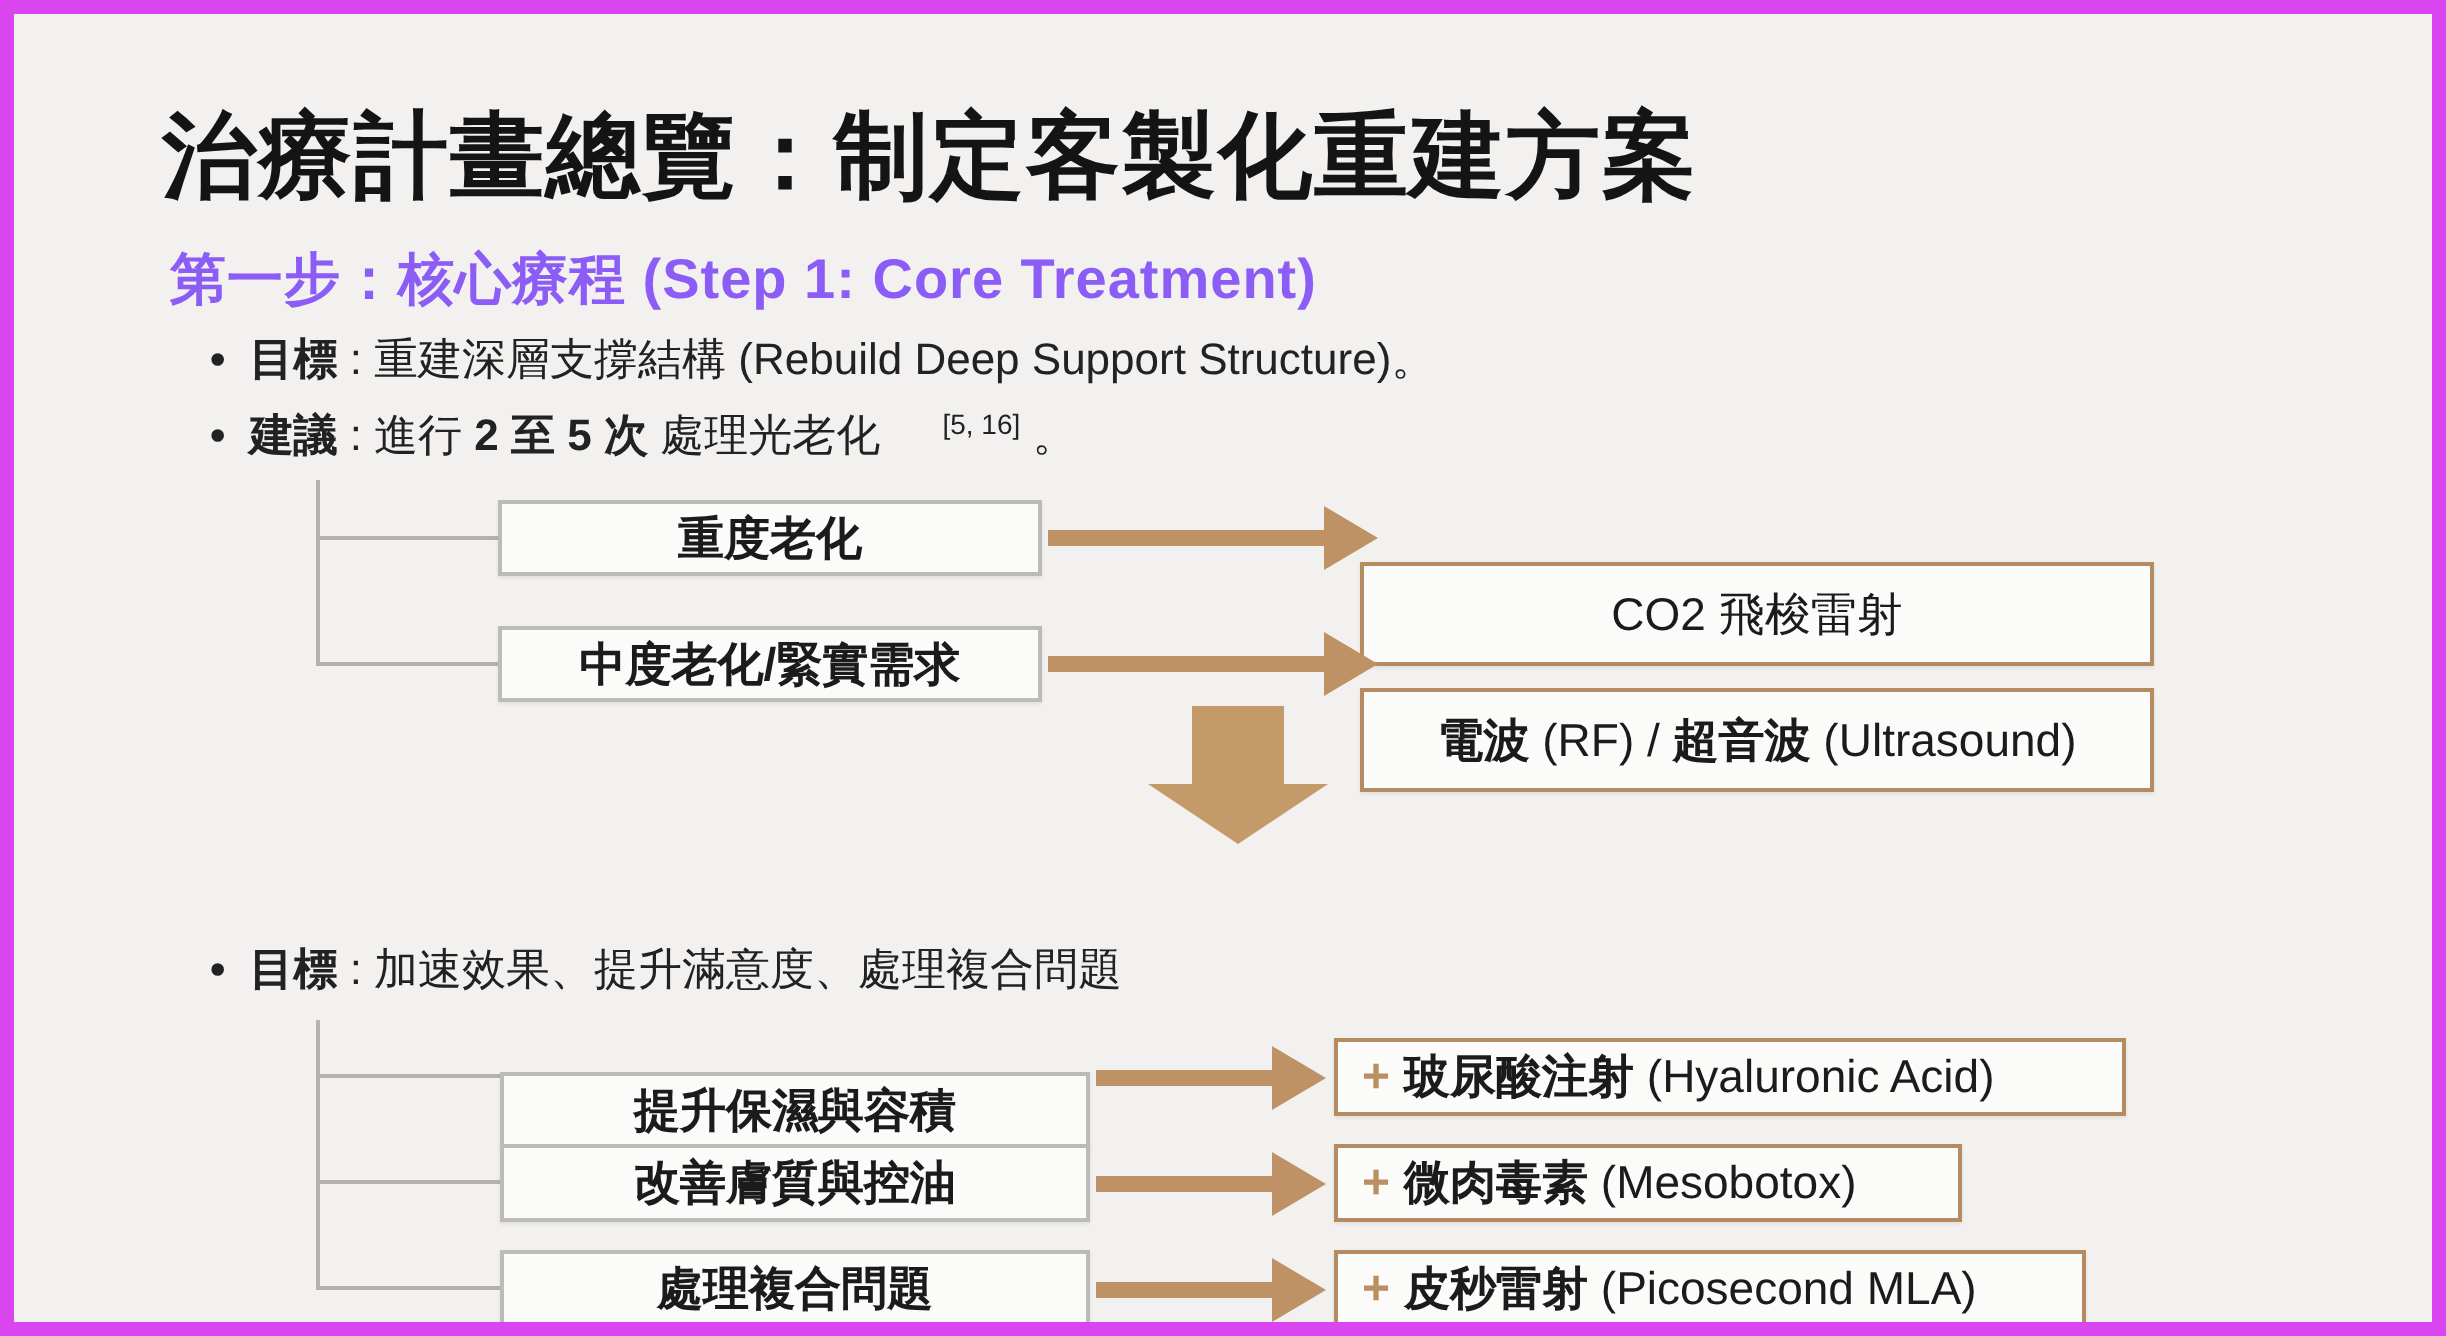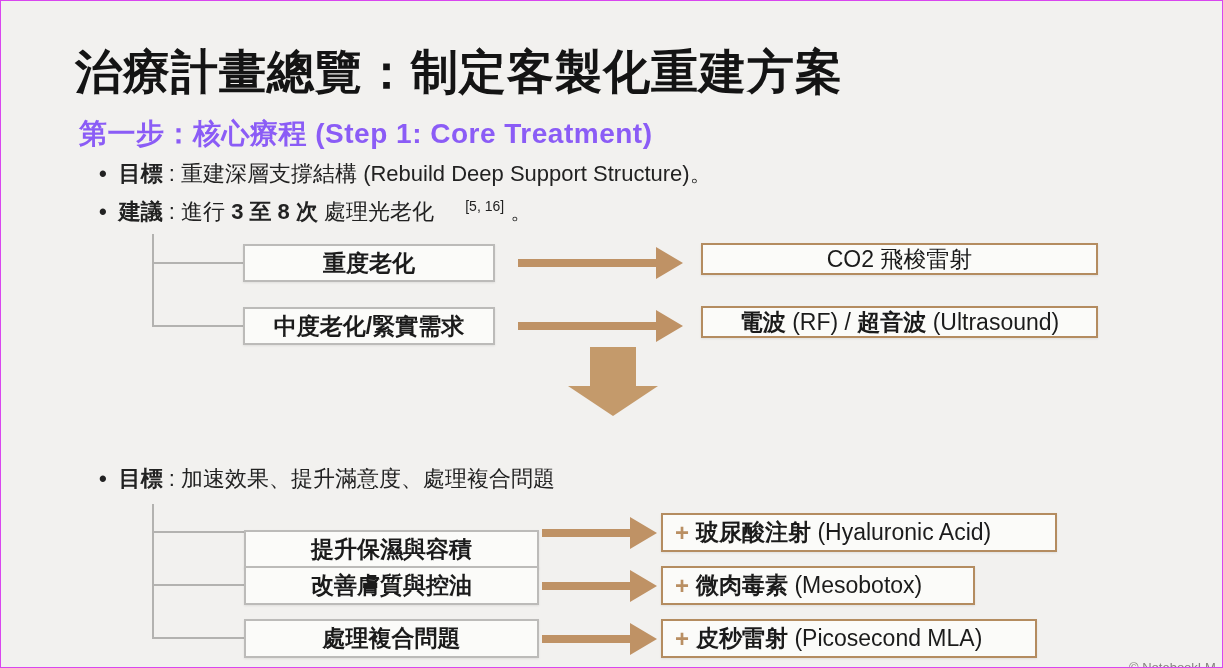--- a/index.html
+++ b/index.html
@@ -1,21 +1,21 @@
 <!DOCTYPE html>
 <html><head>
 <meta charset="utf-8">
 <style>
   html,body{margin:0;padding:0;background:#000;}
   .slide{
     position:relative;
     width:1223px;height:668px;
     box-sizing:border-box;
     background:#f2f1ef;
-    border:1px solid #d946ef;
+    border:7px solid #d946ef;
     overflow:hidden;
     font-family:"Liberation Sans","DejaVu Sans",sans-serif;
     color:#1b1b1b;
     text-decoration:underline;
   }
   .abs{position:absolute;}
   .page-title{
     left:74px;top:40px;
     font-size:47px;font-weight:800;letter-spacing:1px;
     color:#141414;
@@ -38,22 +38,22 @@
   .fbox{
     box-sizing:border-box;
     display:flex;align-items:center;justify-content:center;
     background:#fbfbf9;
     border:2px solid #bcbbb9;
     box-shadow:0 1px 2px rgba(0,0,0,0.08);
   }
   .fbox.tan{border:2px solid #b48c60;}
   .fbox .cn{font-weight:700;font-size:23px;}
   .fbox .mix{font-size:23px;font-weight:400;}
-  .fbox-left1{left:242px;width:252px;height:38px;}
-  .fbox-right1{left:700px;width:397px;height:32px;}
+  .fbox-left1{left:242px;width:272px;height:38px;}
+  .fbox-right1{left:673px;width:397px;height:52px;margin-top:32px;}
   .fbox-left2{left:243px;width:295px;height:39px;}
   .combo{justify-content:flex-start;padding-left:12px;gap:7px;}
   .plus{color:#b98f63;font-weight:700;font-size:24px;}
   
   .arrow-shaft{background:#bf9265;height:8px;}
   .arrow-head{width:0;height:0;border-top:16px solid transparent;border-bottom:16px solid transparent;border-left:27px solid #bf9265;}
   
   .big-shaft{left:589px;top:346px;width:46px;height:39px;background:#c49a6b;}
   .big-head{left:567px;top:385px;width:0;height:0;border-left:45px solid transparent;border-right:45px solid transparent;border-top:30px solid #c49a6b;}
   .watermark{
@@ -70,21 +70,21 @@
 
   <div class="abs section-heading" style="top:114px;">第一步：核心療程 (Step 1: Core Treatment)</div>
 
   <div class="abs bullet-line" style="top:158px;">
     <span class="bullet-dot">•</span>
     <span><span class="b">目標</span><span> : 重建深層支撐結構 (Rebuild Deep Support Structure)。</span></span>
   </div>
 
   <div class="abs bullet-line" style="top:196px;">
     <span class="bullet-dot">•</span>
-    <span><span class="b">建議</span><span> : 進行 </span><span class="b">3 至 8 次</span><span> 處理光老化 </span><span class="sup">[5, 16]</span><span> 。</span></span>
+    <span><span class="b">建議</span><span> : 進行 </span><span class="b">2 至 5 次</span><span> 處理光老化 </span><span class="sup">[5, 16]</span><span> 。</span></span>
   </div>
 
   <div class="abs conn" style="left:151px;top:233px;width:2px;height:93px;"></div>
   <div class="abs conn" style="left:151px;top:261px;width:91px;height:2px;"></div>
   <div class="abs conn" style="left:151px;top:324px;width:91px;height:2px;"></div>
 
   <div class="abs fbox fbox-left1" style="top:243px;">
     <span class="cn">重度老化</span>
   </div>
   <div class="abs arrow-shaft" style="left:517px;top:258px;width:139px;"></div>

